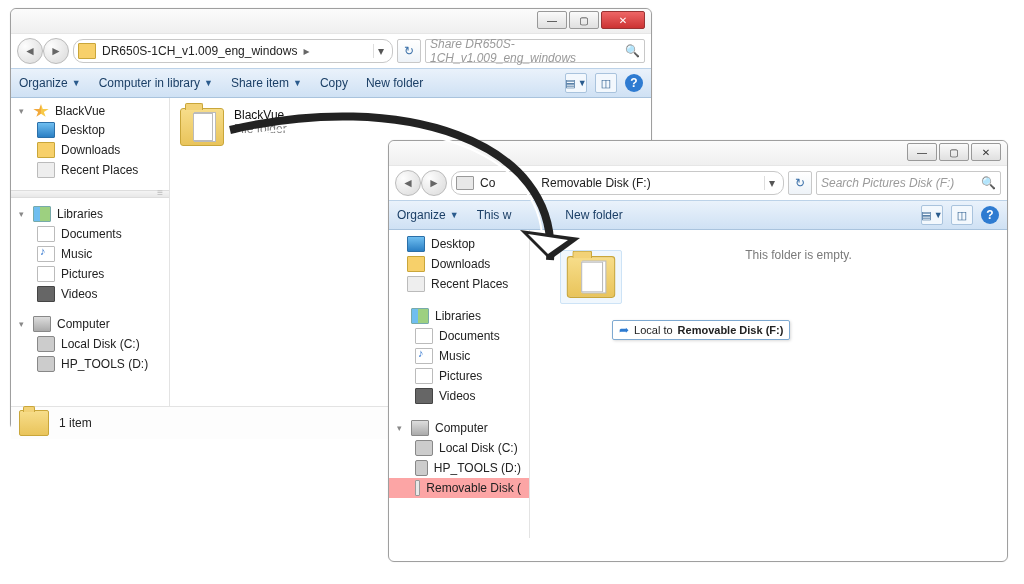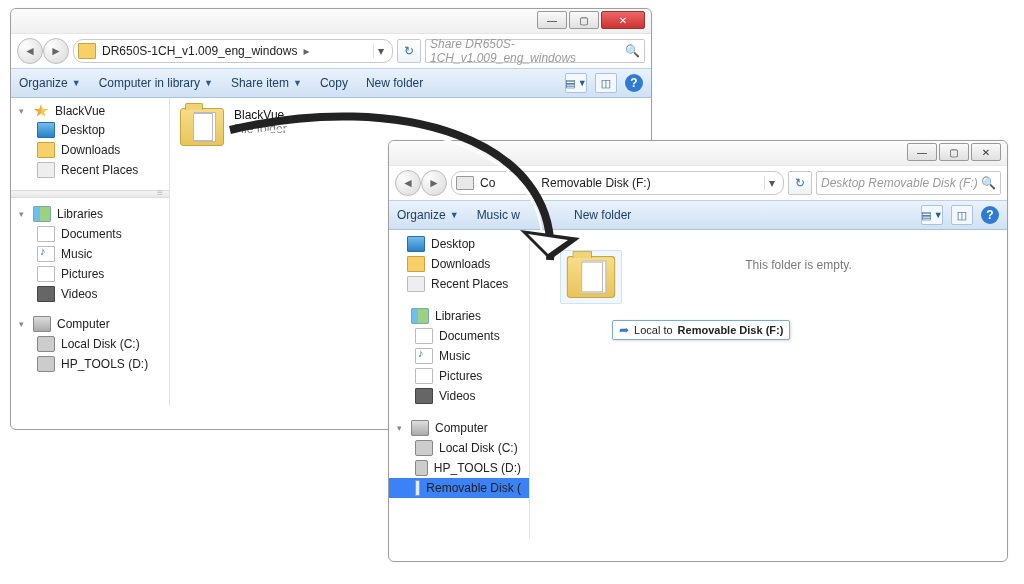--- a/index.html
+++ b/index.html
@@ -125,21 +125,21 @@
   .tree {
     width:158px; border-right:1px solid #e3e3e3;
     overflow:hidden;
     background:#fff;
     padding-top:4px;
   }
   .tree-section { margin-bottom:10px; }
   .tree-head { display:flex; align-items:center; gap:6px; padding:2px 8px; }
   .tree-head .exp { color:#888; font-size:9px; width:8px;}
   .tree-item { display:flex; align-items:center; gap:6px; padding:2px 8px 2px 26px; white-space:nowrap;}
-  .tree-item.sel { background:#3b82f6; }
+  .tree-item.sel { background:#fca5a5; }
   .ico { width:16px; height:14px; display:inline-block; border-radius:1px; }
   .ico-fav { background: conic-gradient(#f7c948 0 50%, #f2a93b 0); clip-path: polygon(50% 0,61% 35%,98% 35%,68% 57%,79% 91%,50% 70%,21% 91%,32% 57%,2% 35%,39% 35%);}
   .ico-desktop { background:linear-gradient(#6fbef0,#2b7fc4); border:1px solid #2b6fa8;}
   .ico-downloads { background:#f7d06a;border:1px solid #c9a63a;}
   .ico-recent { background:#eee;border:1px solid #bbb;}
   .ico-lib { background:linear-gradient(90deg,#6fbef0 40%,#9dd080 40%); border:1px solid #7aa;}
   .ico-doc { background:#fff;border:1px solid #bbb;}
   .ico-music { background:#fff;border:1px solid #bbb; position:relative;}
   .ico-music::after{content:"♪";position:absolute;left:2px;top:-2px;font-size:11px;color:#3a7bd1;}
   .ico-pic { background:#fff;border:1px solid #bbb;}
@@ -161,21 +161,21 @@
     content:""; position:absolute; top:-6px; left:4px; width:16px; height:6px;
     background:#f2d277; border:1px solid #c9a63a; border-bottom:none; border-radius:2px 2px 0 0;
   }
   .folder-docstack {
     position:absolute; left:12px; top:4px; width:18px; height:26px;
     background:#fff; border:1px solid #bbb; box-shadow:2px 0 0 #fff,2px 0 0 1px #bbb;
   }
   .item-block { display:flex; align-items:flex-start; gap:10px; }
   .item-meta .name { color:#111;}
   .item-meta .type { color:#7a7a7a;}
-  .empty-msg { color:#7a7a7a; text-align:center; margin-top:18px; margin-left:60px;}
+  .empty-msg { color:#7a7a7a; text-align:center; margin-top:8px; margin-left:60px;}
   
   .status {
     height:32px; border-top:1px solid #e3e3e3;
     display:flex; align-items:center; gap:10px; padding:0 8px;
     background:#fdfdfd;
   }
   .status .big-folder {
     width:28px;height:24px;background:linear-gradient(#f7dd8a,#e9c45b);border:1px solid #c9a63a;border-radius:2px;position:relative;
   }
   .status .big-folder::before{content:"";position:absolute;top:-5px;left:3px;width:10px;height:5px;background:#f2d277;border:1px solid #c9a63a;border-bottom:none;border-radius:2px 2px 0 0;}
@@ -326,20 +326,24 @@
         <div class="folder-large">
             <div class="folder-docstack"></div>
           </div>
         <div class="item-meta">
           <div class="name">BlackVue</div>
           <div class="type">File folder</div>
         </div>
       </div>
     </div>
   </div>
+  <div class="status">
+    <div class="big-folder"></div>
+    <span>1 item</span>
+  </div>
 </div>
 
 <div class="window" style="left:388px; top:140px; width:618px; height:420px;">
   <div class="titlebar">
     <div class="win-btns">
       <div class="win-btn">—</div>
       <div class="win-btn">▢</div>
       <div class="win-btn">✕</div>
     </div>
   </div>
@@ -349,31 +353,31 @@
       <div class="nav-arrow">►</div>
     </div>
     <div class="addr">
       <span class="ico ico-drive" style="width:16px;height:12px;"></span>
       <span class="crumb">Co</span>
       <span class="crumb" style="margin-left:40px;">Removable Disk (F:)</span>
       <span class="dropdown-chev">▾</span>
     </div>
     <div class="refresh-btn">↻</div>
     <div class="search" style="width:175px;">
-      <span>Desktop Removable Disk (F:)</span>
+      <span>Search Pictures Disk (F:)</span>
       <span class="mag">🔍</span>
     </div>
   </div>
   <div class="toolbar">
     <div class="tb-item">
         <span>Organize</span>
         <span class="caret">▼</span>
       </div>
     <div class="tb-item">
-        <span>Music w</span>
+        <span>This w</span>
       </div>
     <div class="tb-item" style="margin-left:36px;">
         <span>New folder</span>
       </div>
     <div class="right">
       <div class="tb-icon">▤<span class="caret" style="margin-left:2px">▼</span></div>
       <div class="tb-icon">◫</div>
       <div class="help-icon">?</div>
     </div>
   </div>

